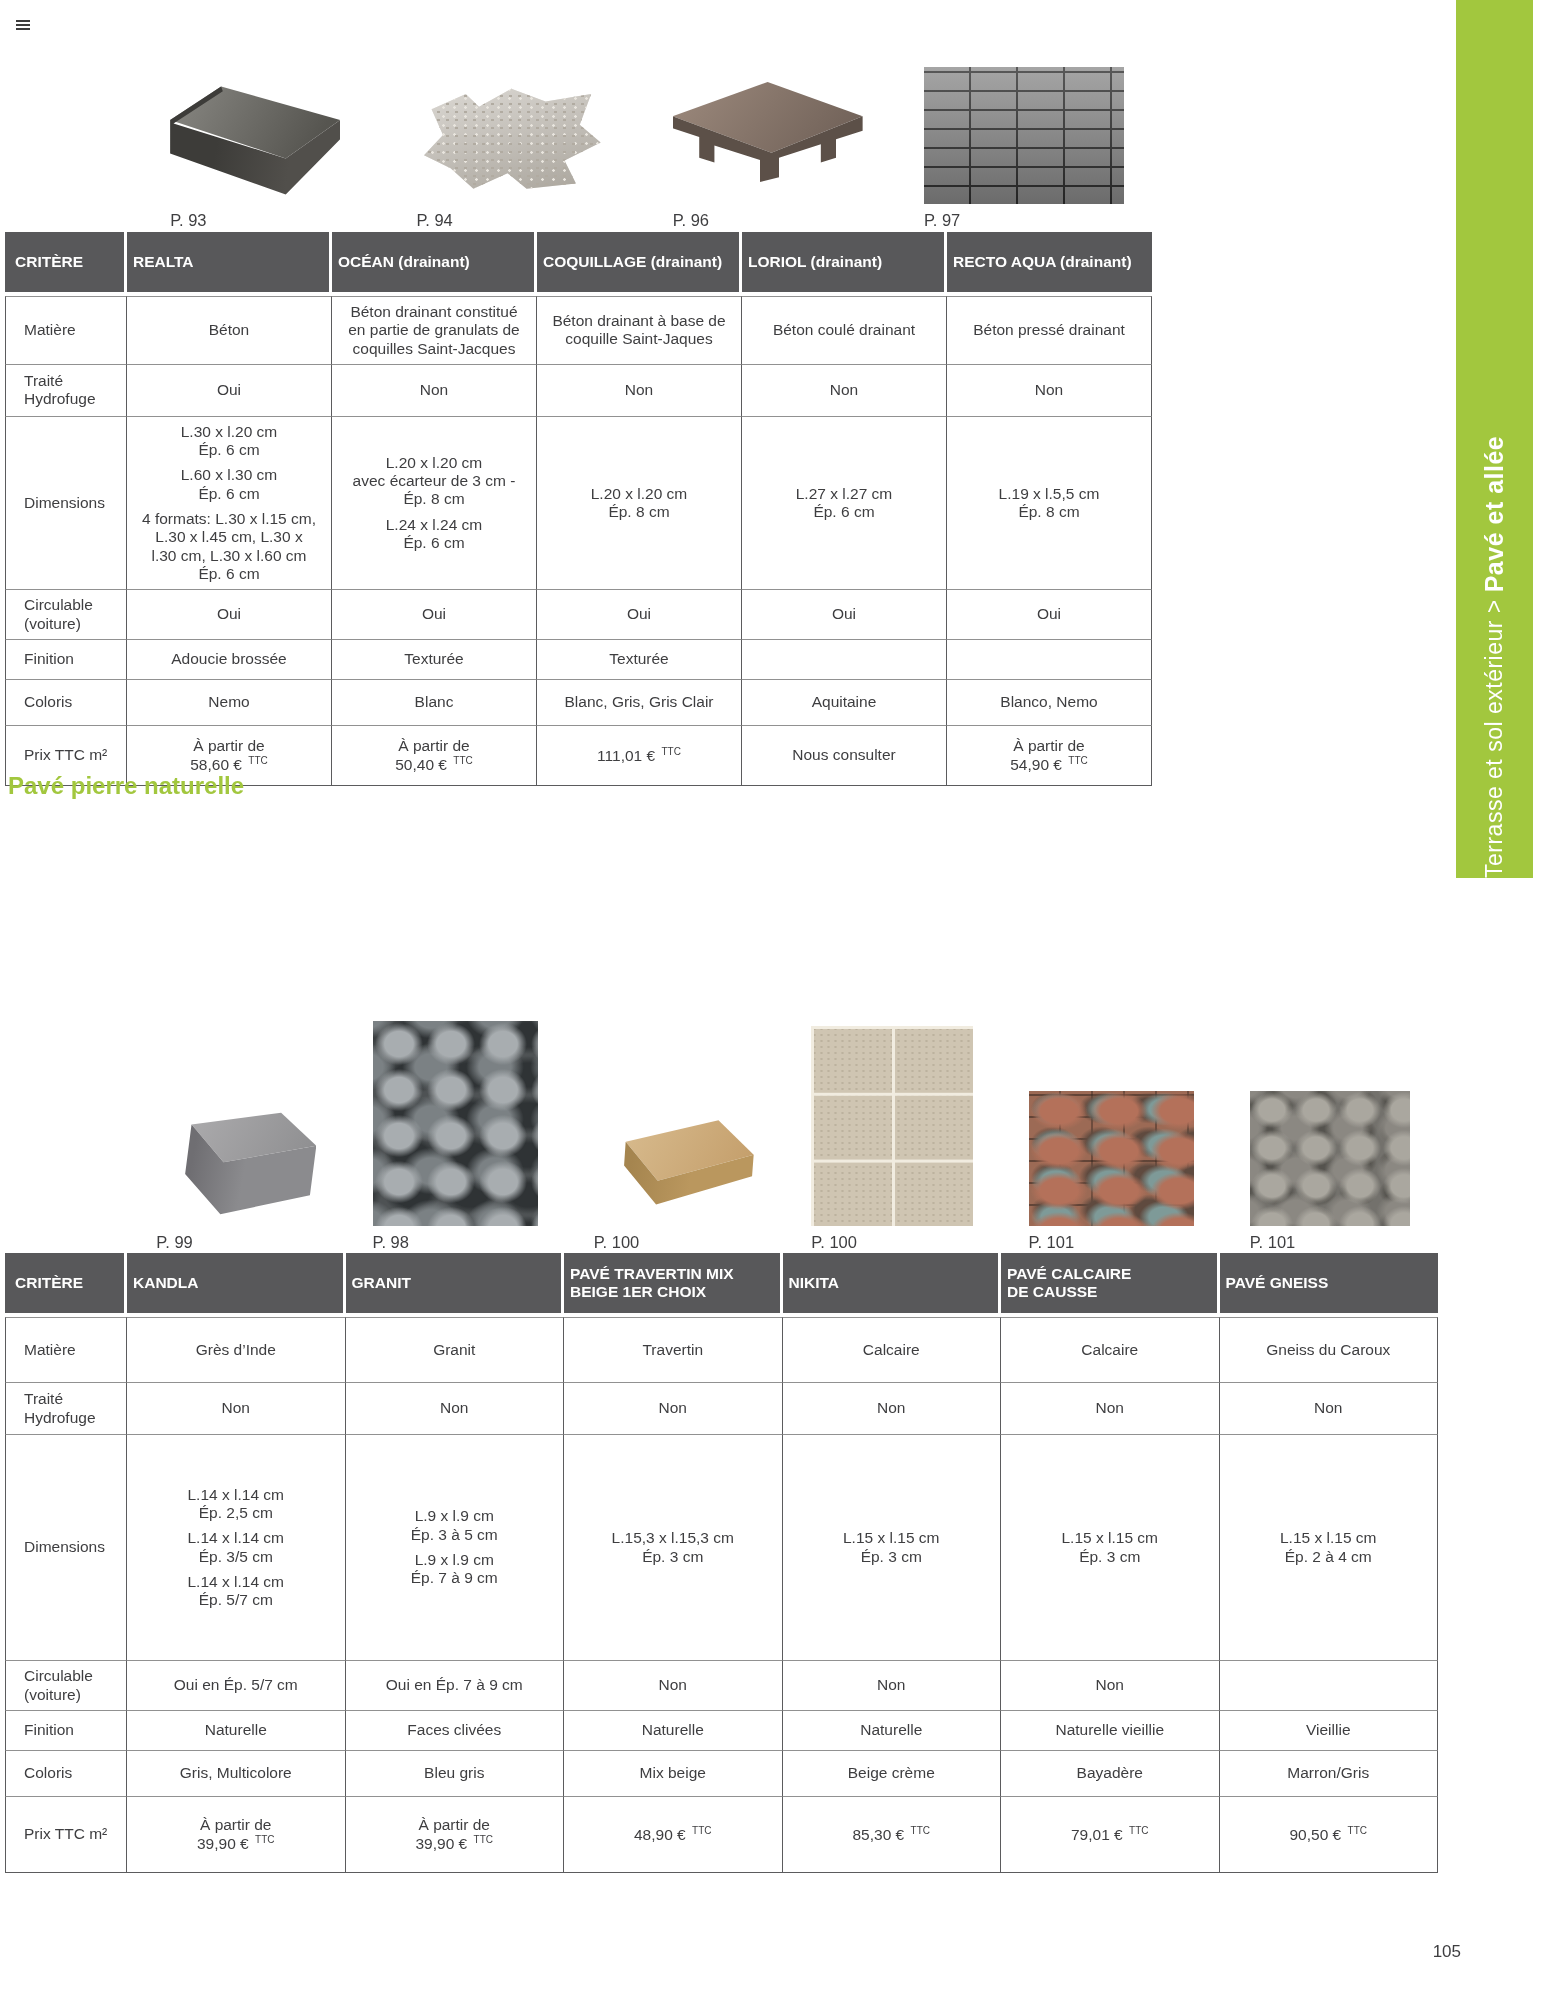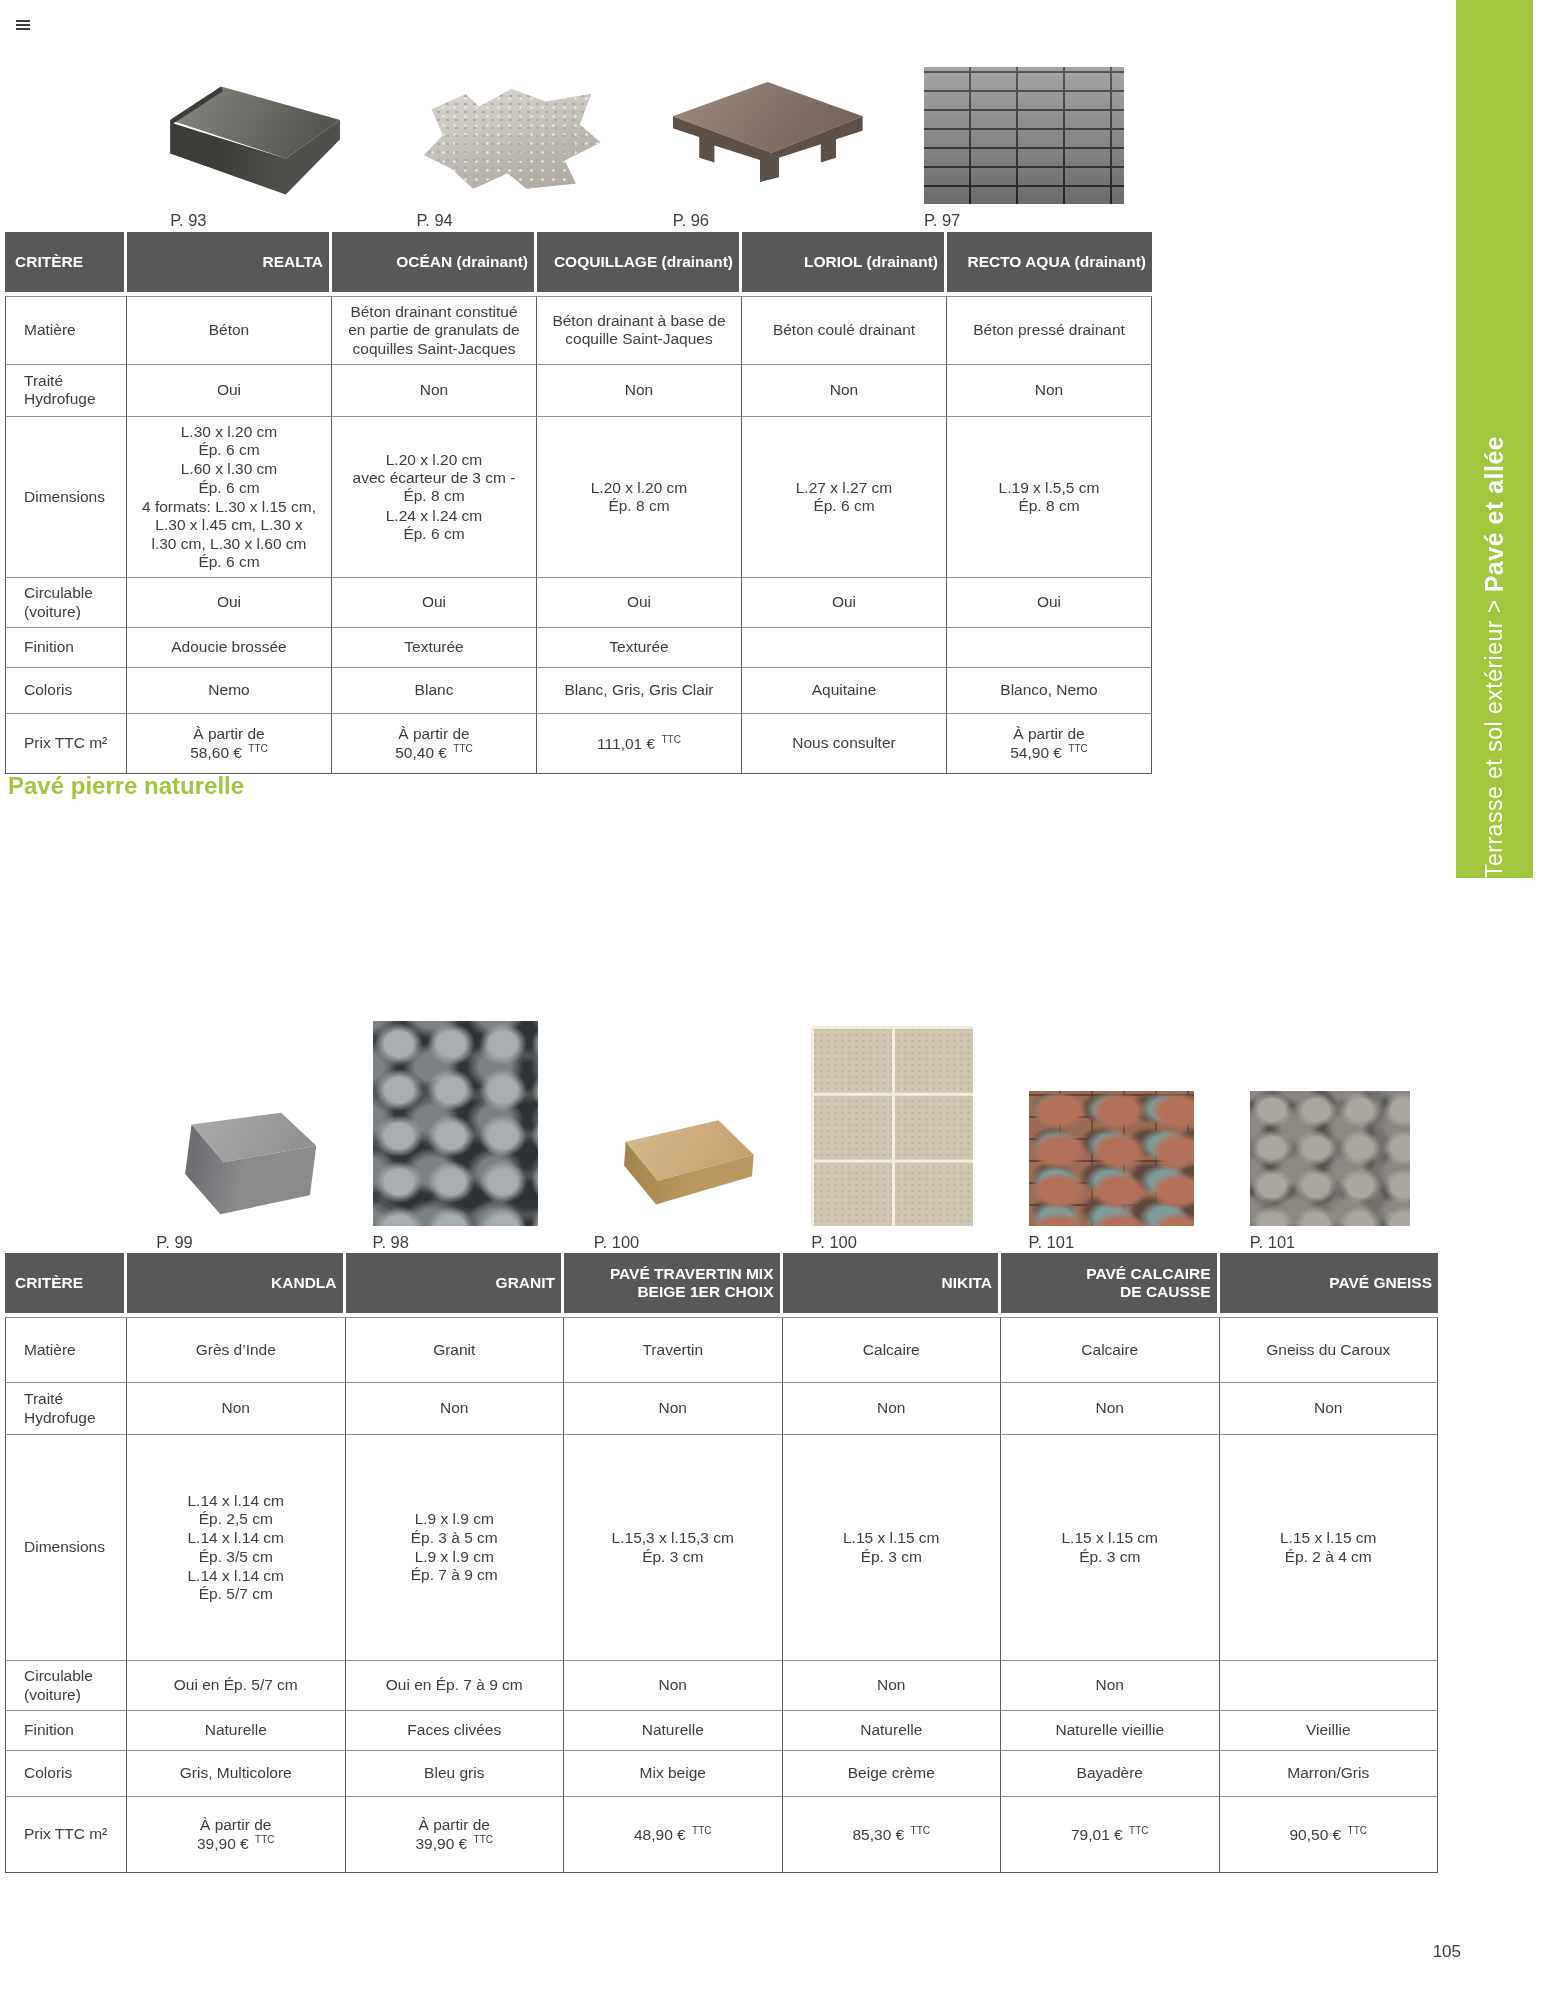--- a/index.html
+++ b/index.html
@@ -108,32 +108,32 @@
       radial-gradient(closest-side,#8b8882 55%,rgba(0,0,0,0) 92%),
       radial-gradient(closest-side,#55534e 62%,rgba(0,0,0,0) 95%);
     background-size:44px 38px,52px 42px,40px 30px;
     background-position:0 0,20px 16px,8px 26px;}
 
   
   table{position:absolute;table-layout:fixed;border-collapse:separate;border-spacing:0;
     font-size:15.5px;line-height:1.18;}
   #table1{top:232px;left:5px;width:1147px;}
   #table2{top:1253px;left:5px;width:1433px;}
-  th{background:var(--hdr);color:#fff;font-weight:bold;text-align:right;vertical-align:middle;
+  th{background:var(--hdr);color:#fff;font-weight:bold;text-align:left;vertical-align:middle;
     height:64px;border-right:3px solid #fff;border-bottom:4px solid #fff;
     white-space:pre-line;padding:4px 6px;}
   th:last-child{border-right:0;}
   th.crit{text-align:left;padding-left:10px;}
   td{border-right:1px solid var(--vline);border-bottom:1px solid var(--hline);
     text-align:center;vertical-align:middle;padding:6px 8px;background:#fff;}
   td.lbl{text-align:left;padding-left:18px;border-left:1px solid var(--vline);}
   tbody tr:first-child td{border-top:1px solid var(--hline);}
   tbody tr:last-child td{border-bottom:1px solid var(--vline);}
   .cg{white-space:pre-line;}
-  .cg + .cg{margin-top:1px;}
+  .cg + .cg{margin-top:7px;}
   sup.ttc{font-size:10px;vertical-align:6px;margin-left:2px;}
 
   tr.r0 td{height:66px;} tr.r1 td{height:52px;}
   #table1 tr.r2 td{height:160px;} #table2 tr.r2 td{height:226px;}
   tr.r3 td{height:50px;} tr.r4 td{height:40px;} tr.r5 td{height:46px;}
   #table1 tr.r6 td{height:60px;} #table2 tr.r6 td{height:76px;}
 
   .title2{position:absolute;top:772px;left:8px;font-size:24px;font-weight:bold;color:var(--green);}
   .pagenum{position:absolutes;}
   .pagenum{position:absolute;top:1942px;right:94px;font-size:17px;color:var(--ink);}

